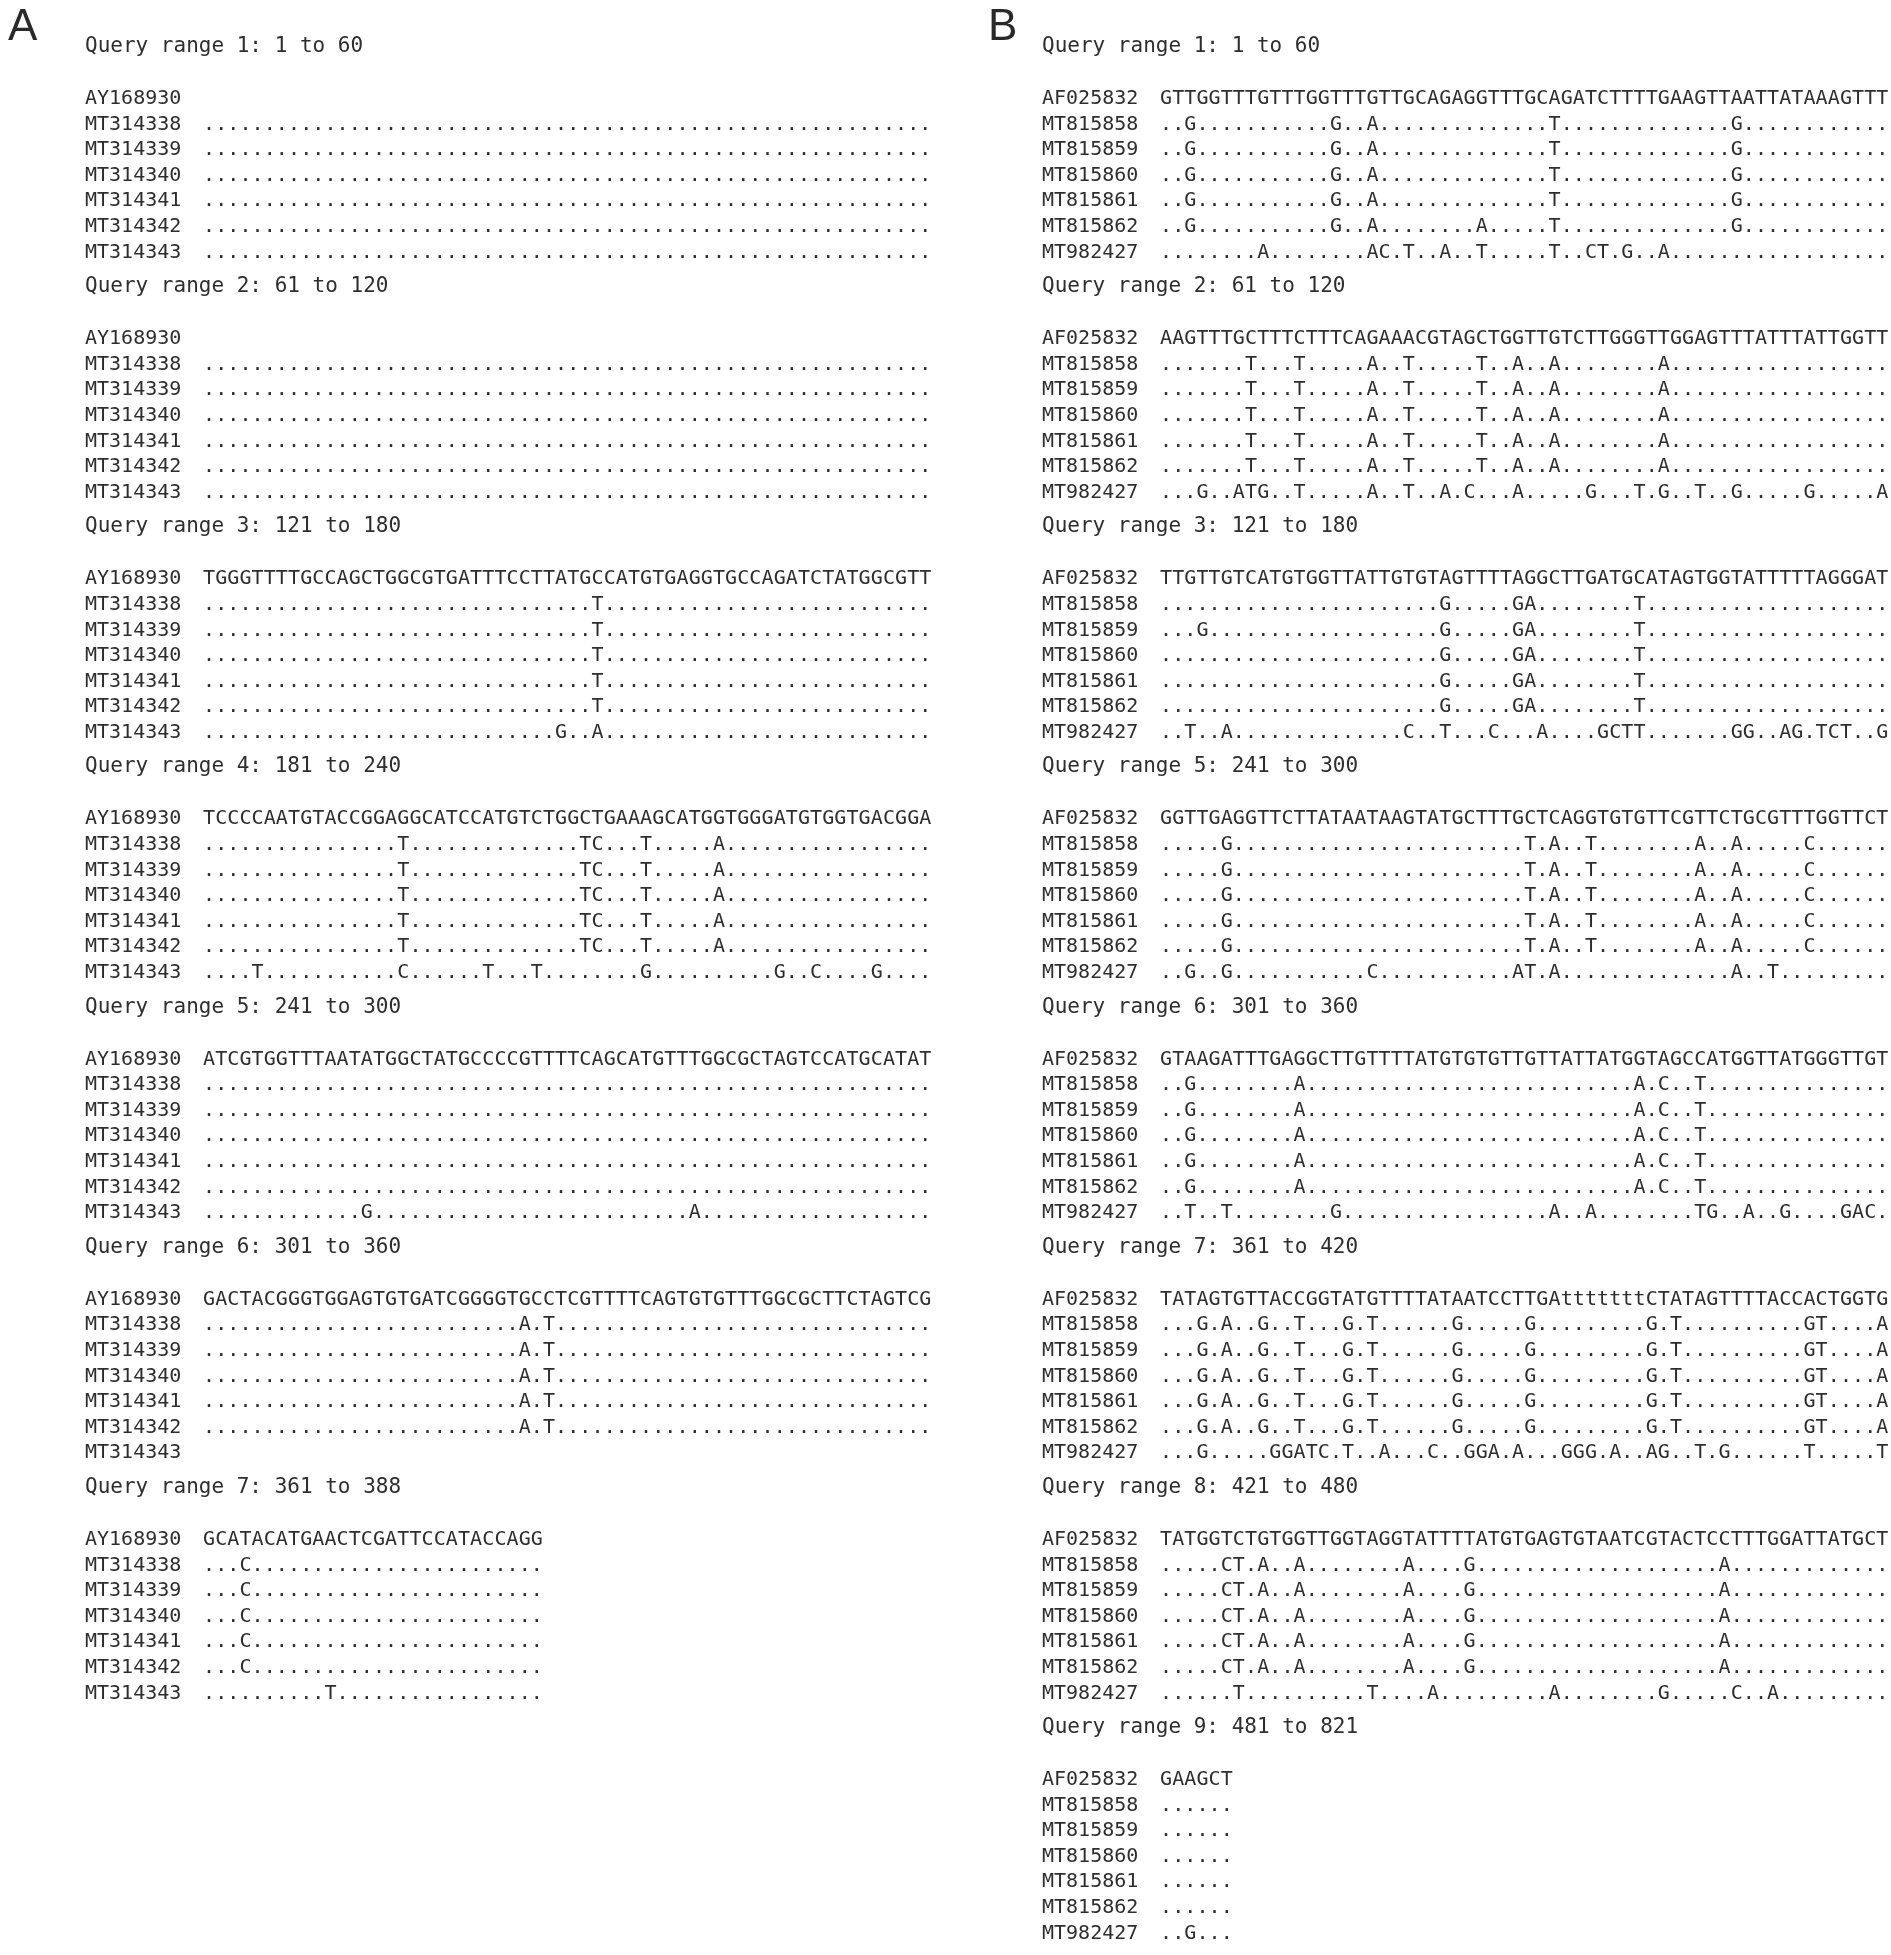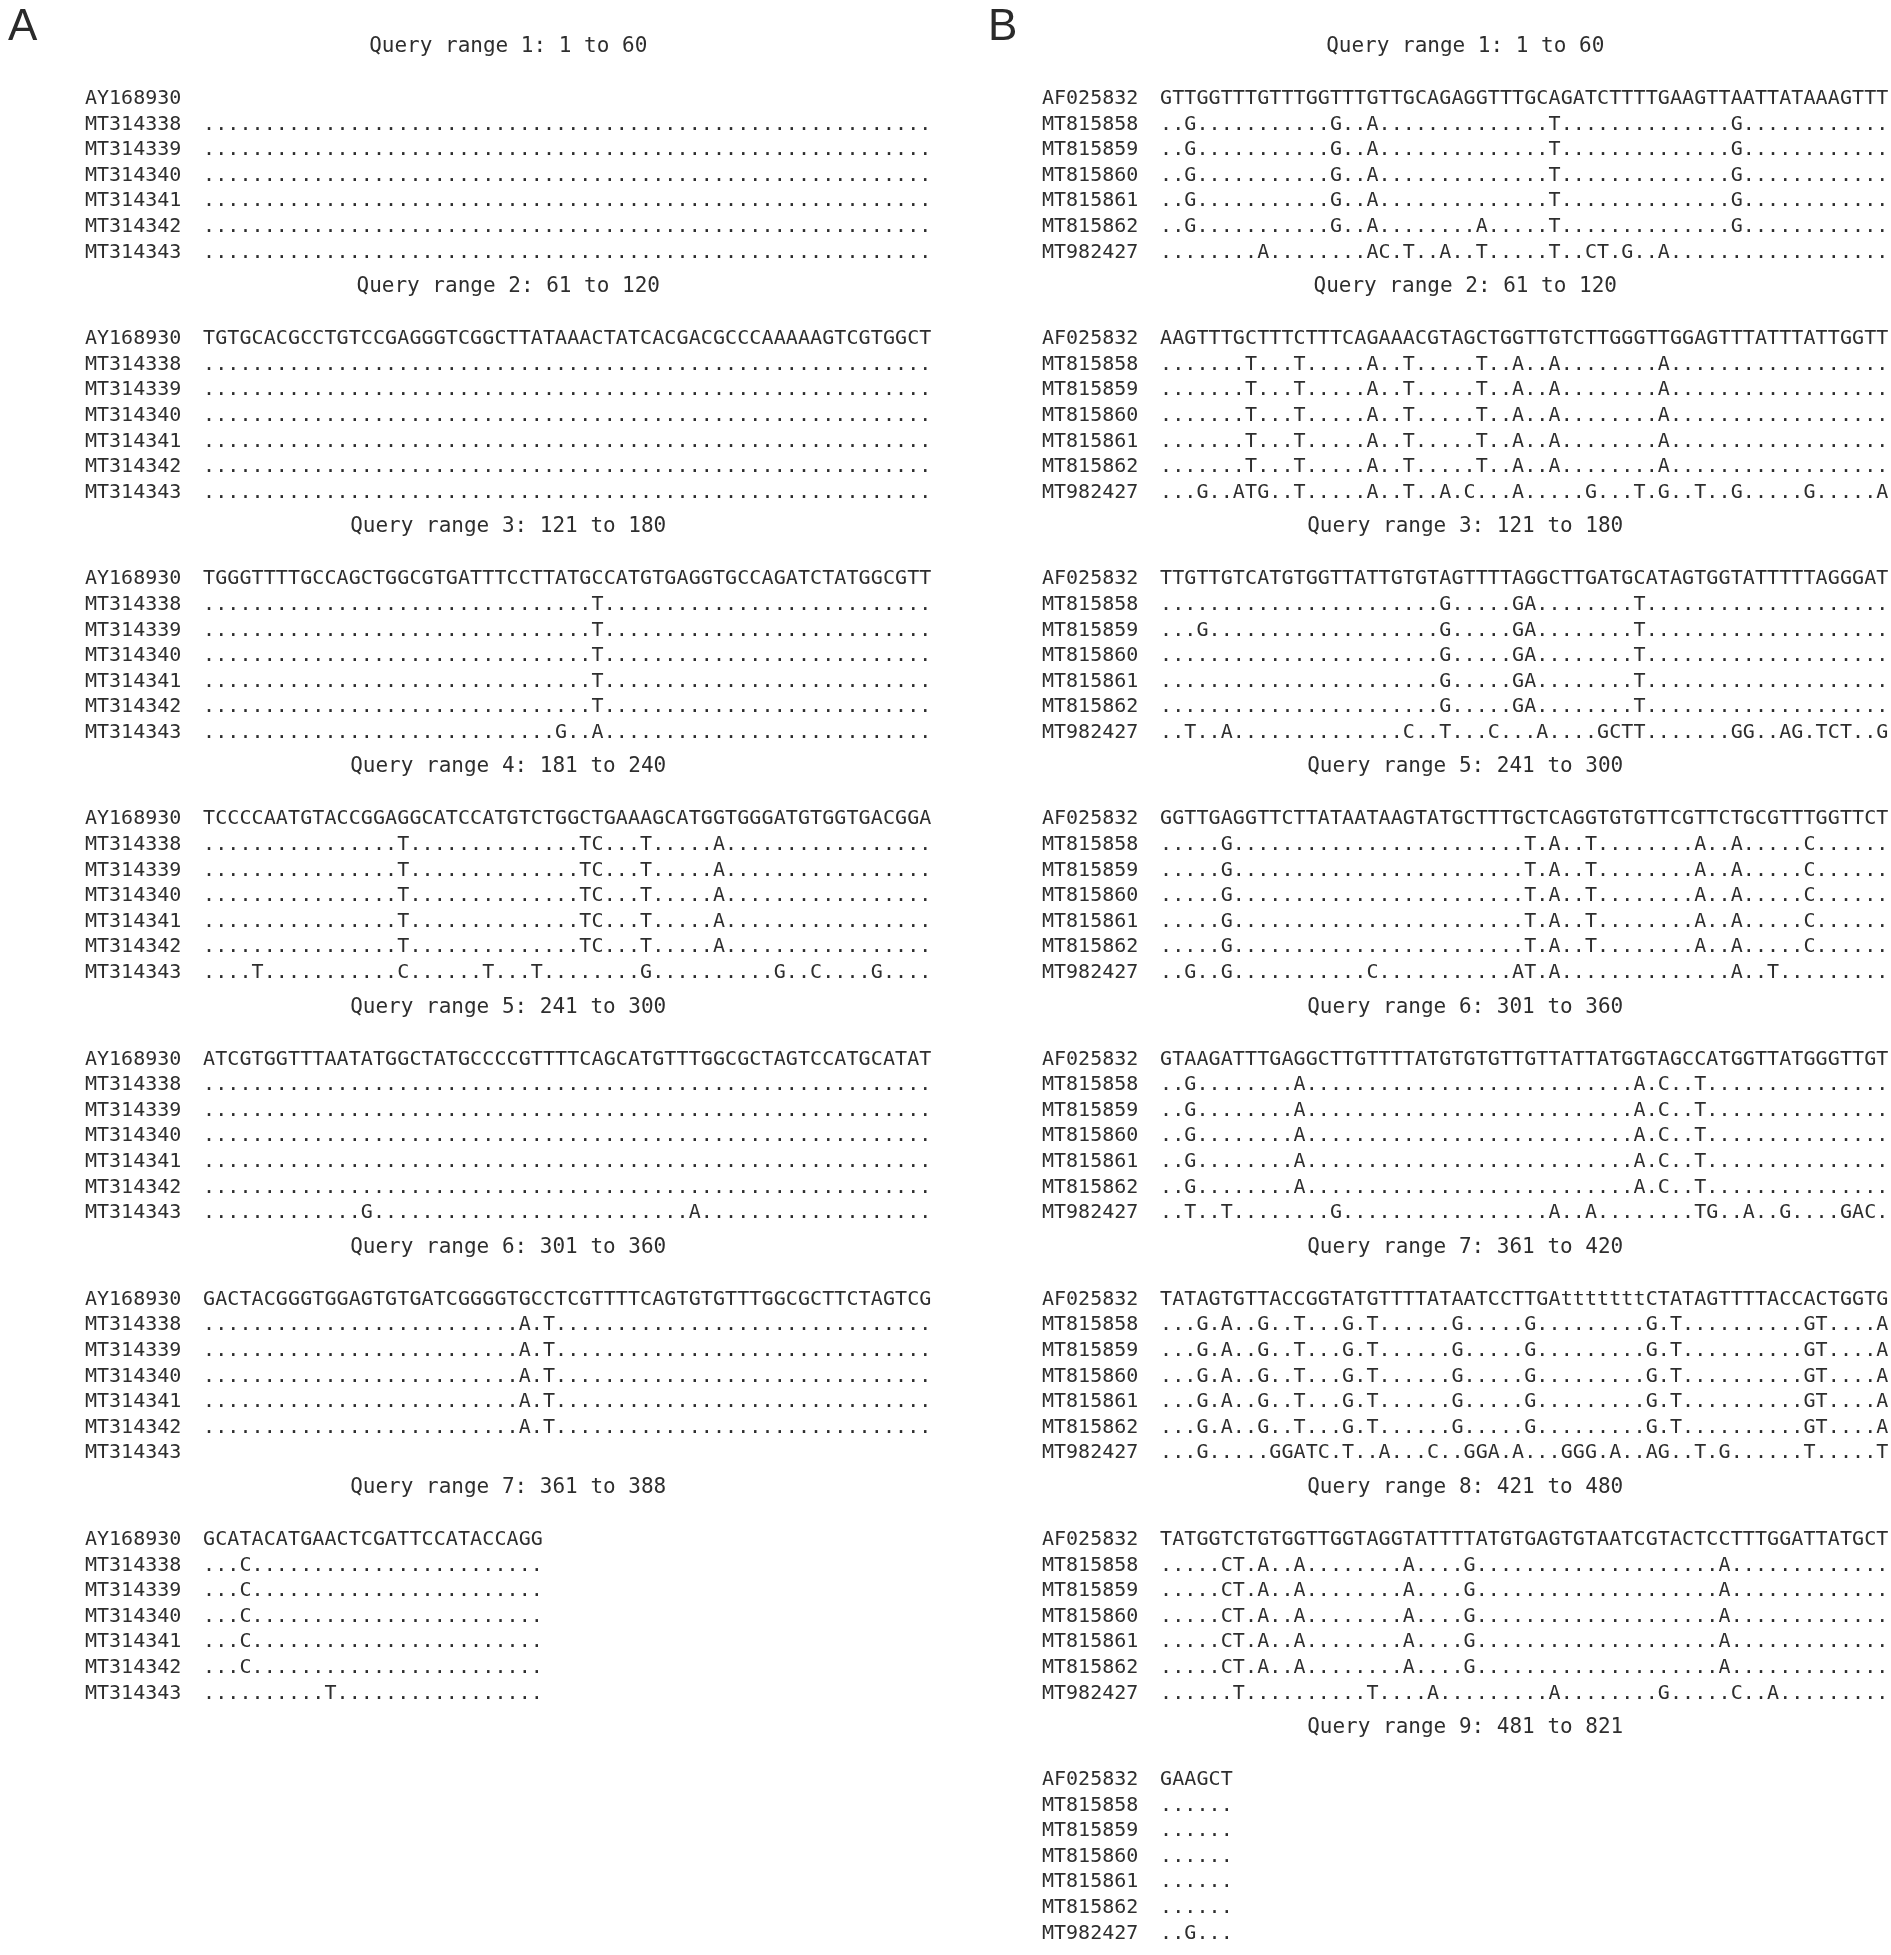--- a/index.html
+++ b/index.html
@@ -14,21 +14,21 @@
   .panel-letter{
     position:absolute;top:3.4px;
     font-family:"Liberation Sans","DejaVu Sans",sans-serif;
     font-size:44px;font-weight:400;color:#2a2a2a;line-height:1;
   }
   .panel-0 .panel-letter{left:-77px;}
   .panel-1 .panel-letter{left:-54px;}
   .block{margin-bottom:9px;}
   .hdr{
     font-size:21px;line-height:25px;height:25px;
-    margin:0 0 27px 0;white-space:pre;letter-spacing:0px;text-align:center;
+    margin:0 0 27px 0;white-space:pre;letter-spacing:0px;
   }
   .seqrow{display:flex;height:25.6px;line-height:25.6px;white-space:pre;}
   .sid{width:118px;font-size:20px;flex:0 0 118px;}
   .seq{font-size:20px;letter-spacing:0.1px;}
 </style>
 </head>
 <body>
 
 <section class="panel panel-0">
     <div class="panel-letter">A</div>
@@ -63,21 +63,20 @@
     <span class="sid">MT314343</span>
     <span class="seq">............................................................</span>
   </div>
         </div>
   </div>
       <div class="block">
     <div class="hdr">Query range 2: 61 to 120</div>
     <div class="rows">
           <div class="seqrow">
     <span class="sid">AY168930</span>
-    <span class="seq">TGTGCACGCCTGTCCGAGGGTCGGCTTATAAACTATCACGACGCCCAAAAAGTCGTGGCT</span>
   </div>
           <div class="seqrow">
     <span class="sid">MT314338</span>
     <span class="seq">............................................................</span>
   </div>
           <div class="seqrow">
     <span class="sid">MT314339</span>
     <span class="seq">............................................................</span>
   </div>
           <div class="seqrow">

